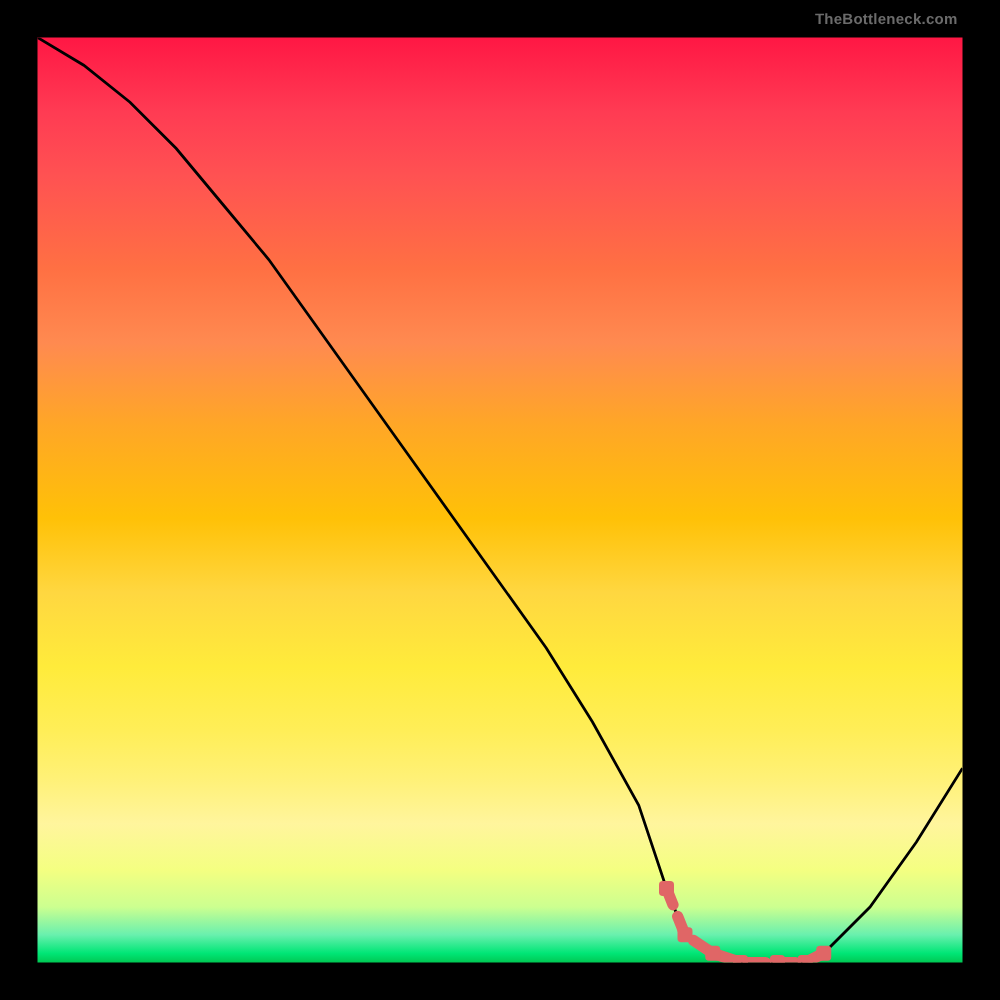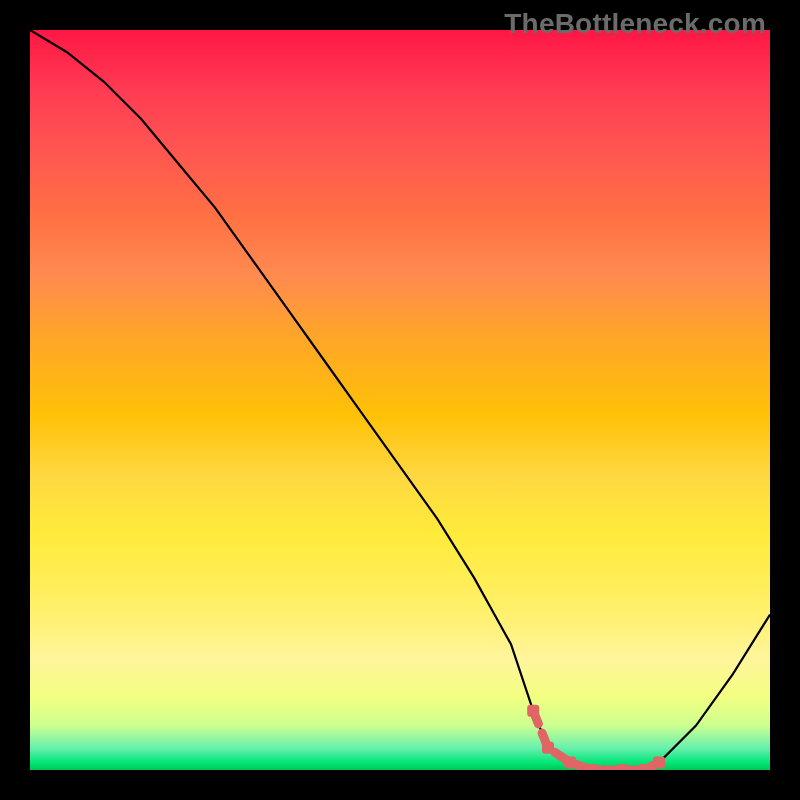--- a/index.html
+++ b/index.html
@@ -46,21 +46,21 @@
       #69f0ae 97%,
       #00e676 99%,
       #00c853 100%
     );
   }
   .watermark {
     position: absolute;
     top: 8px;
     right: 34px;
     font-family: Arial, Helvetica, sans-serif;
-    font-size: 28px;
+    font-size: 12px;
     font-weight: bold;
     color: #6b6b6b;
     letter-spacing: 0.2px;
   }
   svg.curve {
     position: absolute;
     left: 0;
     top: 0;
     width: 740px;
     height: 740px;

